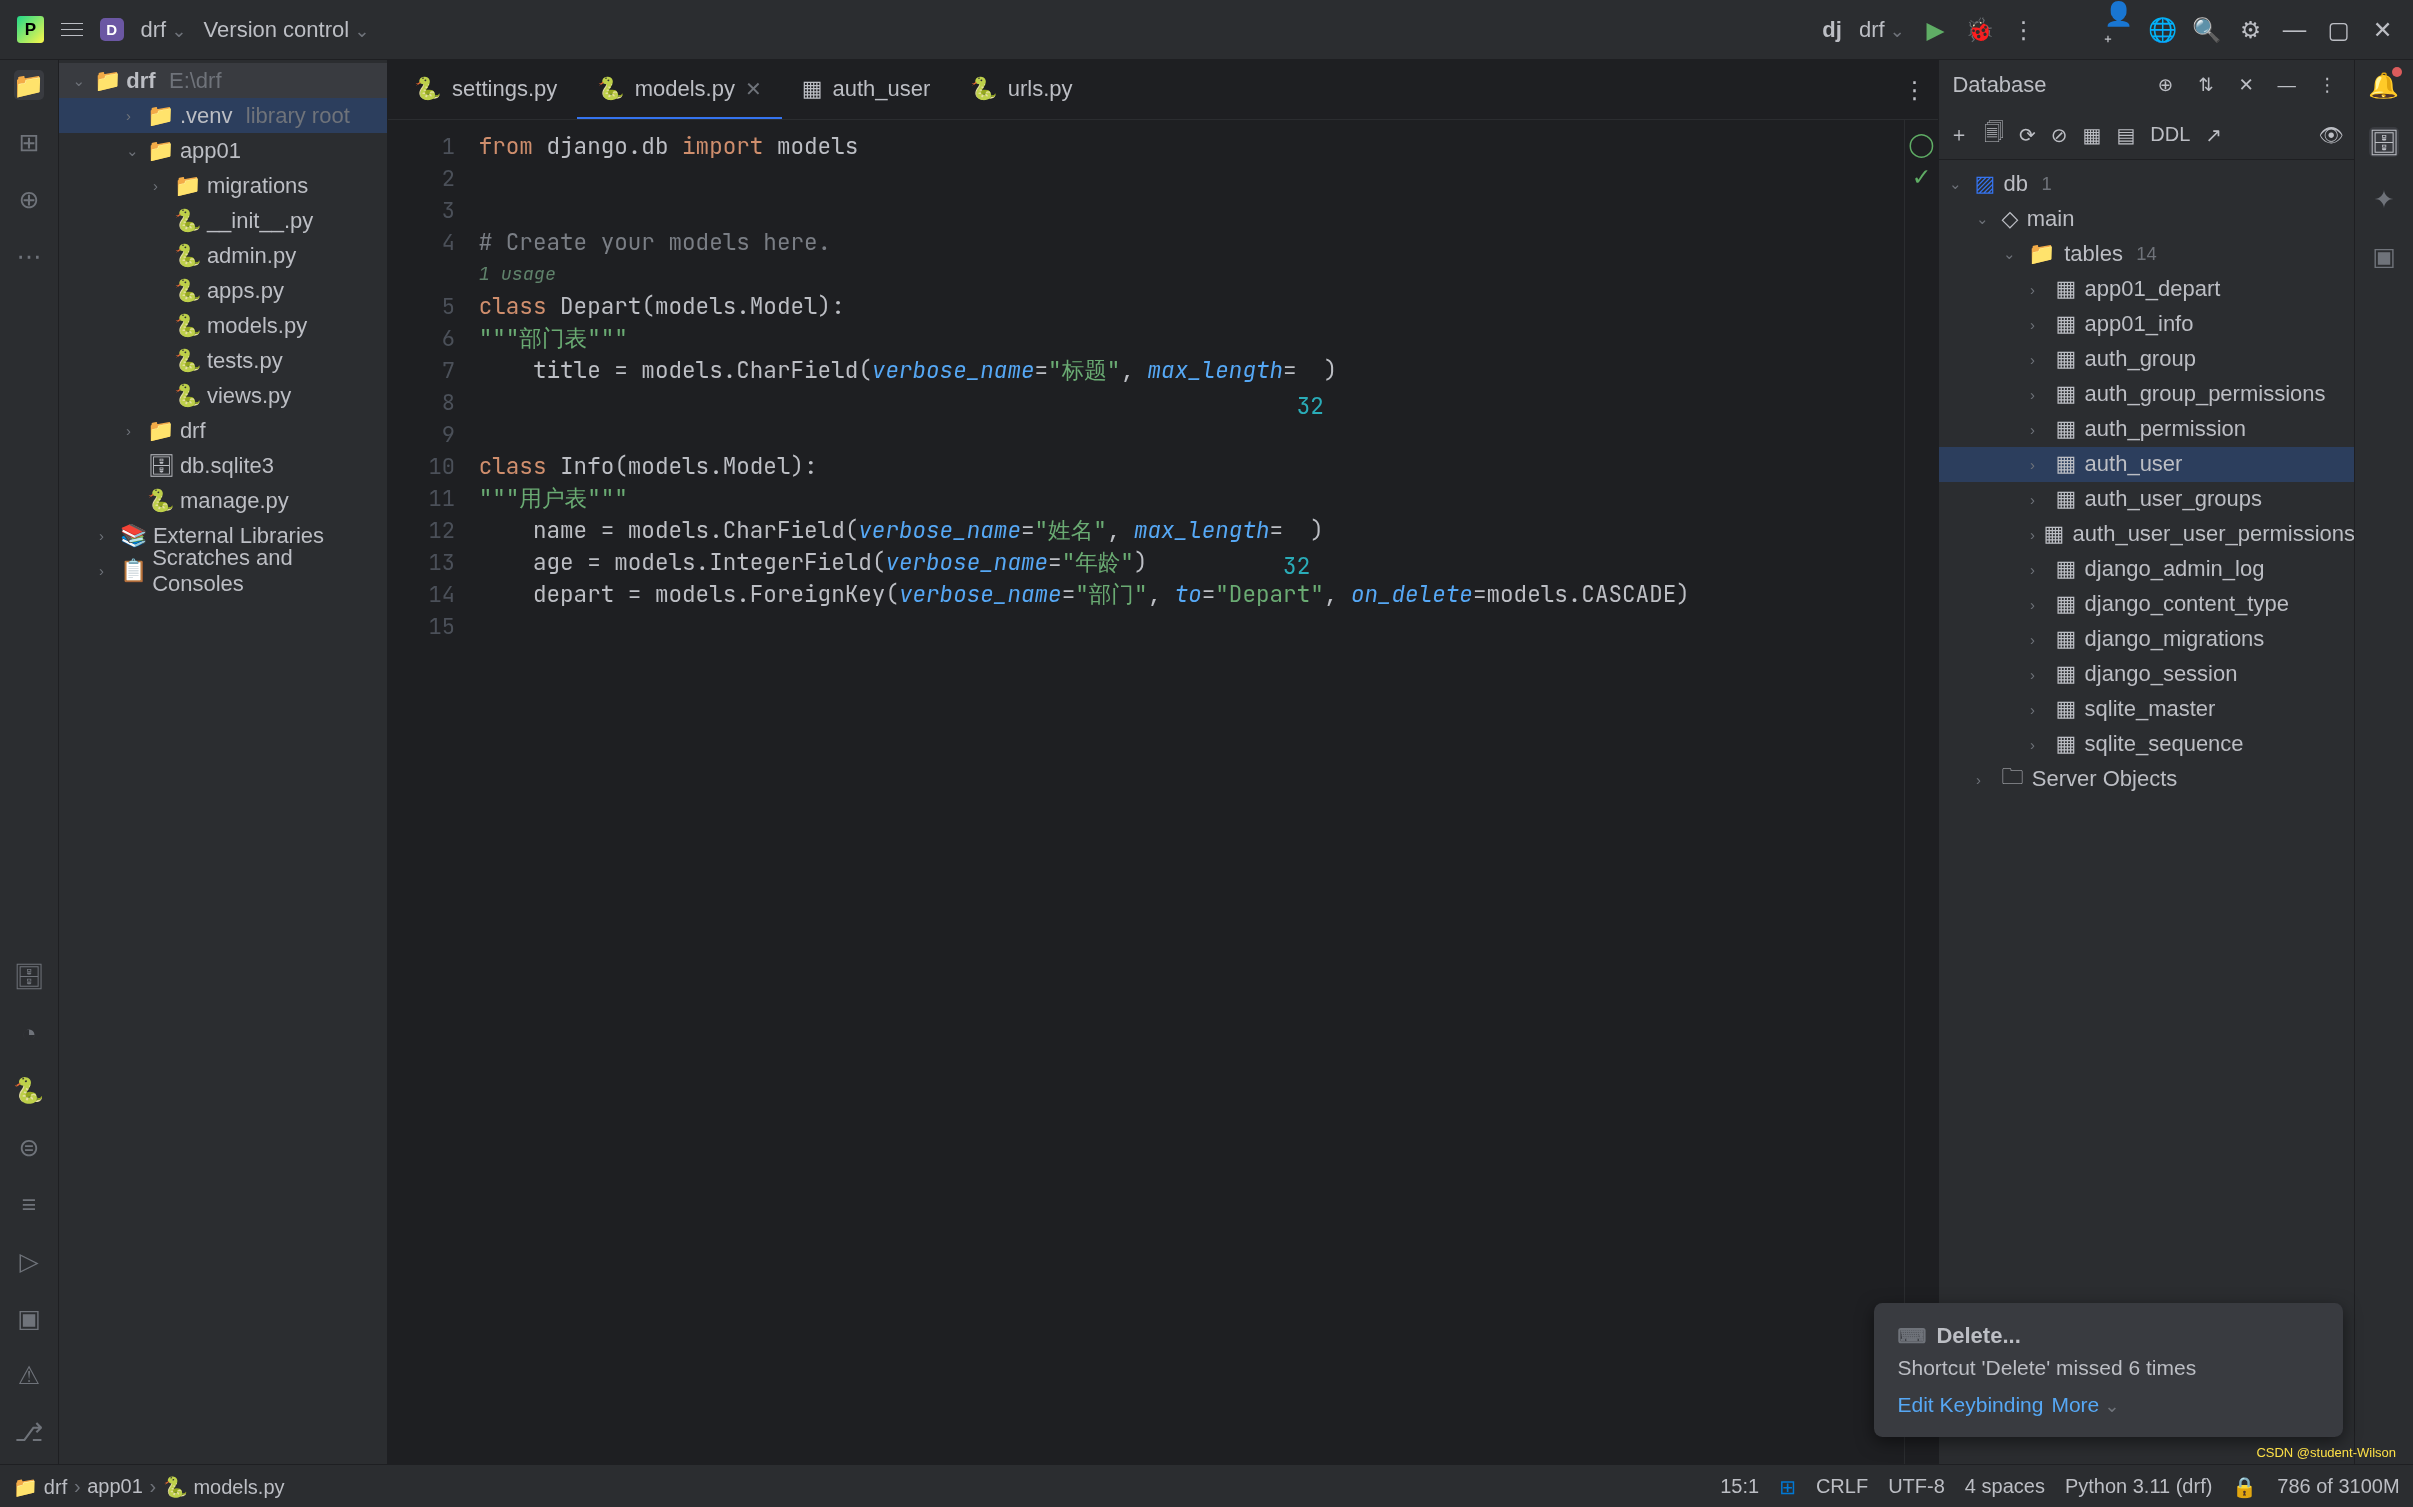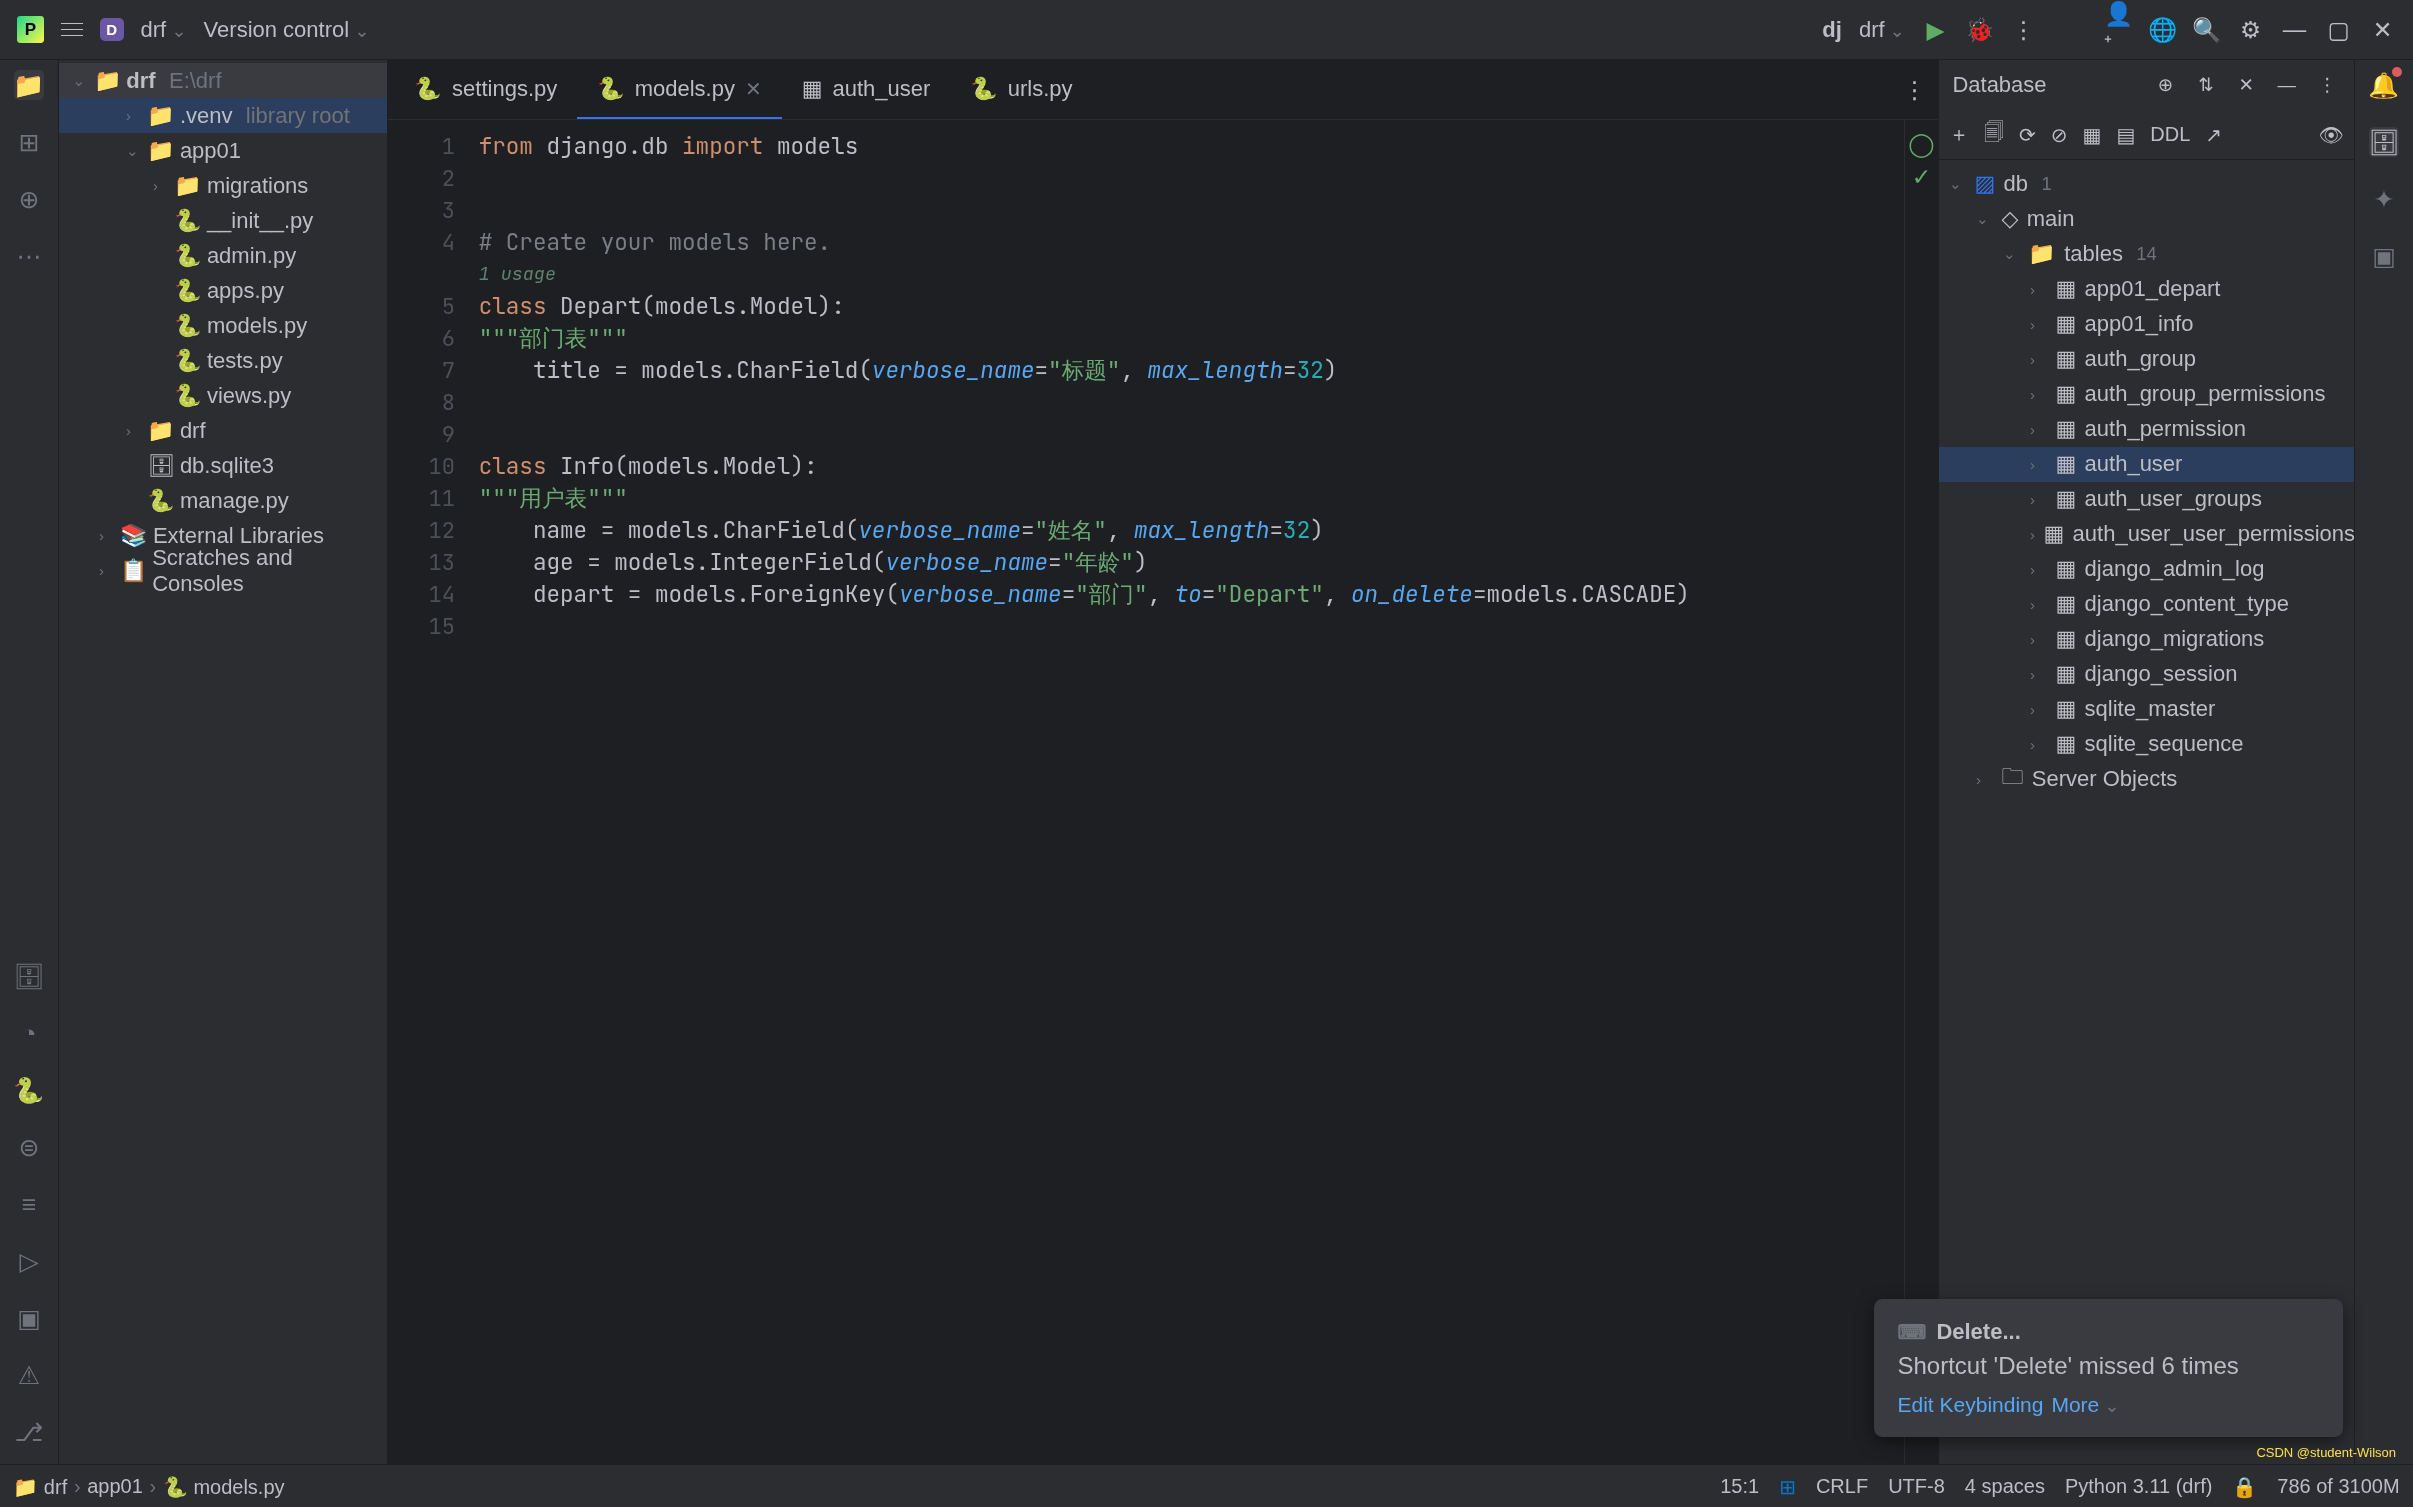--- a/index.html
+++ b/index.html
@@ -55,21 +55,21 @@
 .tab.active { border-bottom-color:#3574f0; }
 .tab-close { color:#6f737a; font-size:20px; }
 .editor { flex:1; display:flex; overflow:hidden; position:relative; }
 .gutter { width: 84px; background:#1e1f22; padding-top:10px; text-align:right; color:#4b5059; font-size:22px; font-family:'JetBrains Mono','Consolas',monospace; }
 .gutter-line { height: 32px; padding-right: 17px; display:flex; align-items:center; justify-content:flex-end; }
 .code { flex:1; padding-top:10px; font-family:'JetBrains Mono','Consolas',monospace; font-size:22.6px; line-height:32px; white-space:pre; color:#bcbec4; }
 .code-line { height:32px; display:flex; align-items:flex-start; padding-left:6.7px; }
 .code-line.current { background: transparent; }
 .kw { color:#cf8e6d; }
 .str { color:#6aab73; }
-.num { color:#2aacb8; }
+.num { color:#2aacb8;margin-top:36px; }
 .param { color:#56a8f5; font-style:italic; }
 .comment { color:#7a7e85; }
 .usage { color:#5f826b; font-size:18.4px; font-style:italic; }
 .editor-right-gutter { width:34px; background:#1e1f22; display:flex; flex-direction:column; align-items:center; padding-top:10px; gap:5px; border-left:0.8px solid #2b2d30; }
 .inspect-ok { color:#5fad65; font-size:23.5px; }
 .col-ind { color:#5fad65; font-size:23.5px; }
 .right-toolbar { width: 59px; background:#2b2d30; border-left:0.8px solid #1e1f22; display:flex; flex-direction:column; align-items:center; padding-top:10px; gap:27px; }
 .db-panel { width: 416px; background:#2b2d30; border-left:0.8px solid #1e1f22; display:flex; flex-direction:column; }
 .db-toolbar { height:50px; display:flex; align-items:center; padding:0 10px; gap:15px; color:#bcbec4; font-size:20px; border-bottom:0.8px solid #1e1f22; }
 .db-toolbar-spacer { flex:1; }
@@ -77,21 +77,21 @@
 .db-row { display:flex; align-items:center; height:35px; padding:0 6.7px; gap:8.4px; font-size:22px; color:#bcbec4; cursor:pointer; }
 .db-row.selected { background:#2c3e5d; }
 .db-count { color:#6f737a; font-size:18.4px; margin-left:5px; }
 .table-icon { color:#bcbec4; }
 .statusbar { height:44px; background:#2b2d30; border-top:0.8px solid #1e1f22; display:flex; align-items:center; padding:0 13.4px; font-size:20px; color:#bcbec4; gap:20px; }
 .breadcrumb { display:flex; align-items:center; gap:6.7px; }
 .breadcrumb-sep { color:#6f737a; }
 .statusbar-spacer { flex:1; }
 .notification { position:absolute; bottom:70px; right:70px; background:#393b40; border-radius:8.4px; padding:20px 23.5px; width:469px; box-shadow: 0 5px 17px rgba(0,0,0,0.5); }
 .notif-title { font-size:22px; font-weight:bold; margin-bottom:6.7px; display:flex; align-items:center; gap:10px; }
-.notif-body { font-size:24px; color:#bcbec4; margin-bottom:13.4px; }
+.notif-body { font-size:21px; color:#bcbec4; margin-bottom:13.4px; }
 .notif-actions { display:flex; gap:8px; }
 .notif-link { color:#56a8f5; font-size:21px; cursor:pointer; }
 .notif-icon { color:#6f737a; font-size:20px; }
 .watermark { position:absolute; bottom:47px; right:17px; color:#fde047; font-size:13px; }
 .bell-badge { position:relative; }
 .bell-badge::after { content:''; position:absolute; top:-3.4px; right:-3.4px; width:10px; height:10px; background:#db5c5c; border-radius:50%; }
 </style>
 </head>
 <body>
 

